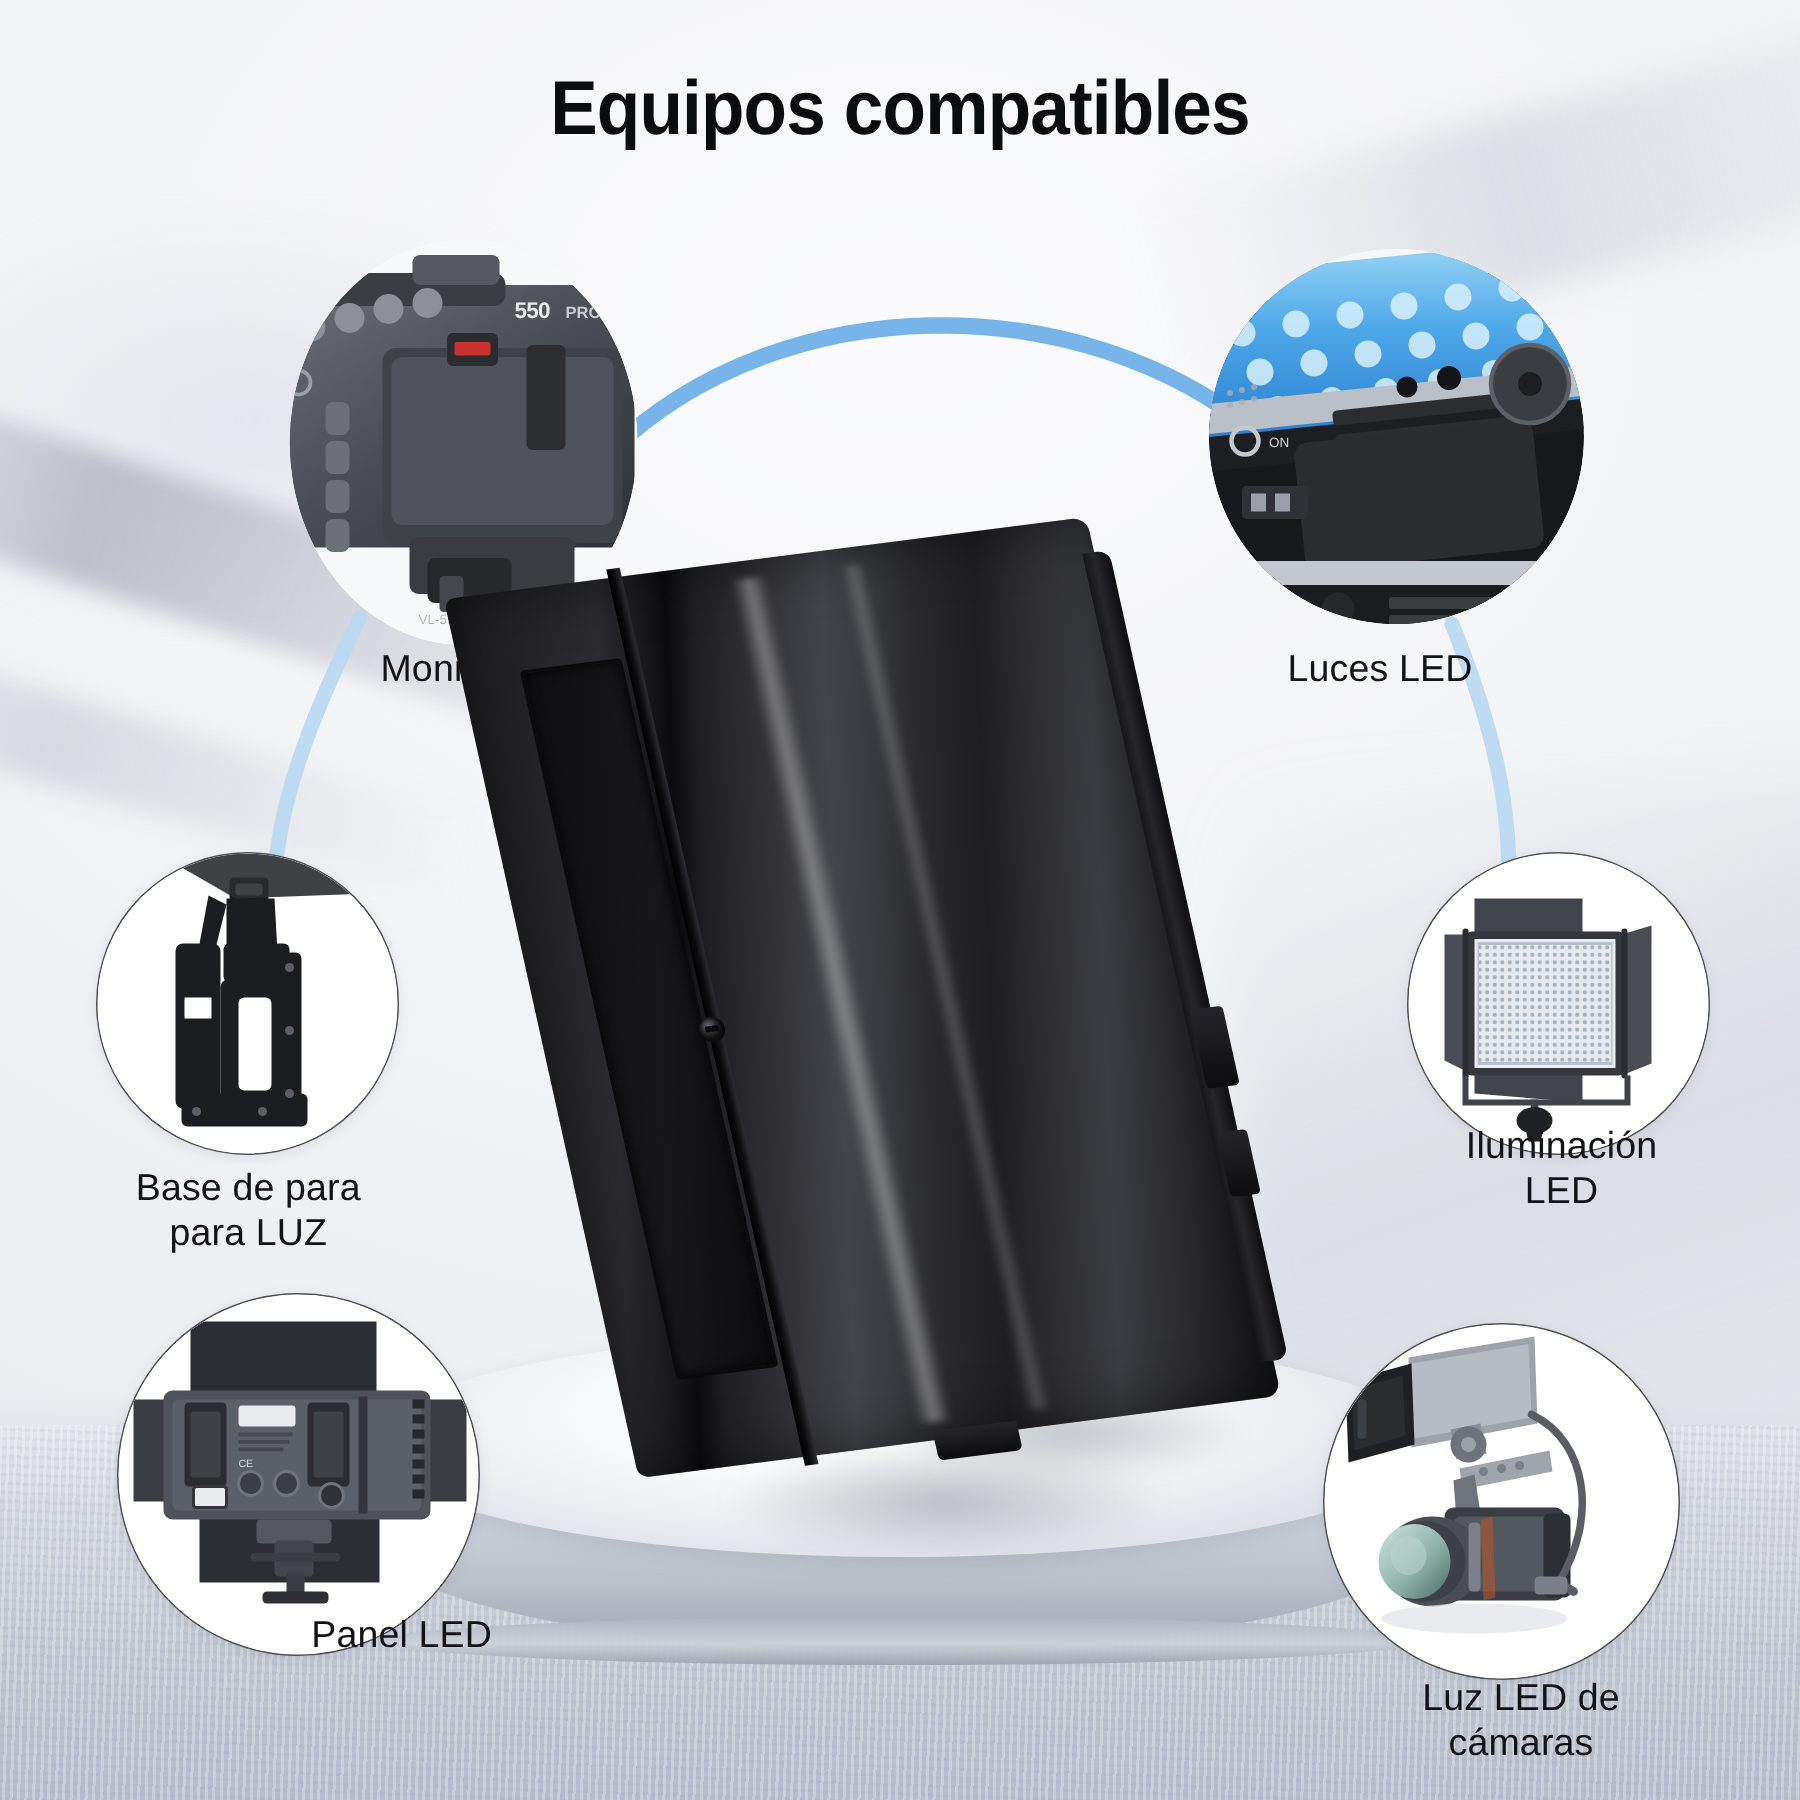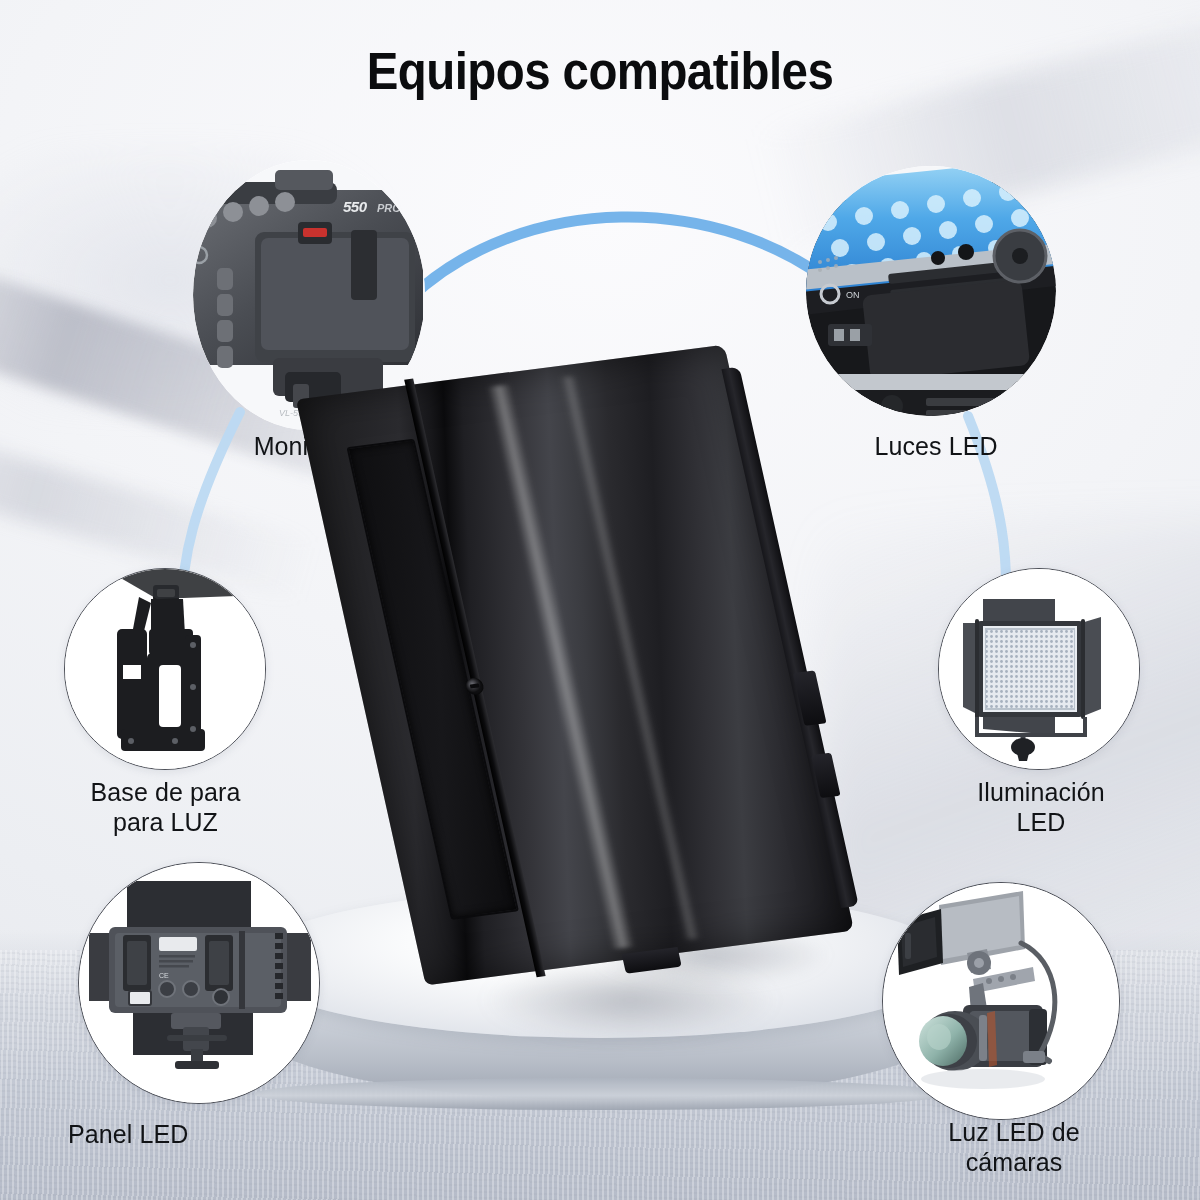--- a/index.html
+++ b/index.html
@@ -179,21 +179,21 @@
     <div class="podium-rim"></div>
   </div>
 
   <svg class="arcs" width="1200" height="1200" viewBox="0 0 1200 1200">
     <path d="M 408 300 C 520 192, 720 190, 840 290" fill="none" stroke="#6aaee8" stroke-width="11" stroke-linecap="round" opacity="0.92"></path>
     <path d="M 240 412 C 196 500, 178 560, 182 632" fill="none" stroke="#bcd9f2" stroke-width="10" stroke-linecap="round" opacity="0.95"></path>
     <path d="M 968 416 C 1002 500, 1012 560, 1003 636" fill="none" stroke="#bcd9f2" stroke-width="10" stroke-linecap="round" opacity="0.95"></path>
   </svg>
 
   <div class="node">
-    <div class="bubble nobord" style="left:193px;top:160px;width:232px;height:270px;border-radius:50%;font-style:italic;">
+    <div class="bubble nobord" style="left:193px;top:160px;width:232px;height:270px;border-radius:50%;">
       <svg width="232" height="270" viewBox="0 0 232 270">
         <defs>
           <clipPath id="cm">
               <ellipse cx="116" cy="135" rx="116" ry="135"></ellipse>
             </clipPath>
           <linearGradient id="mg" x1="0" y1="0" x2="1" y2="1">
             <stop offset="0" stop-color="#6e7177"></stop>
               <stop offset=".5" stop-color="#4a4d53"></stop>
               <stop offset="1" stop-color="#2e3035"></stop>
           </linearGradient>
@@ -298,21 +298,21 @@
           <rect x="-10" y="208" width="275" height="20" fill="#c3c8ce"></rect>
           <rect x="-10" y="224" width="275" height="36" fill="#1b1c1f"></rect>
           <g fill="#3a3c40">
             <rect x="120" y="232" width="110" height="8" rx="2"></rect>
             <rect x="120" y="244" width="110" height="8" rx="2"></rect>
           </g>
           <circle cx="86" cy="240" r="11" fill="#25272a"></circle>
         </g>
       </svg>
     </div>
-    <div class="cap" style="left:796px;top:432px;width:280px;">Luces LED</div>
+    <div class="cap" style="left:780px;top:432px;width:280px;">Luces LED</div>
   </div>
 
   <div class="node">
     <div class="bubble" style="left:64px;top:568px;width:200px;height:200px;">
       <svg width="200" height="200" viewBox="0 0 200 200">
         <rect width="200" height="200" fill="#ffffff"></rect>
         <g fill="#1c1d20">
           <rect x="88" y="16" width="26" height="16" rx="3"></rect>
           <rect x="92" y="20" width="18" height="8" rx="2" fill="#fff"></rect>
           <path d="M86 30 L118 30 L120 66 L86 66 Z"></path>
@@ -367,21 +367,21 @@
         <g fill="#2b2d31">
           <rect x="36" y="50" width="4" height="100" rx="2"></rect>
           <rect x="142" y="50" width="4" height="100" rx="2"></rect>
         </g>
         <path d="M38 148 L38 166 L146 166 L146 148" fill="none" stroke="#3f4248" stroke-width="4"></path>
         <path d="M84 164 L84 172" stroke="#3f4248" stroke-width="5"></path>
         <ellipse cx="84" cy="178" rx="12" ry="9" fill="#1f2125"></ellipse>
         <path d="M78 184 L90 184 L88 192 L80 192 Z" fill="#1f2125"></path>
       </svg>
     </div>
-    <div class="cap" style="left:916px;top:778px;width:250px;">Iluminación
+    <div class="cap" style="left:916px;top:750px;width:250px;">Iluminación
 LED</div>
   </div>
 
   <div class="node">
     <div class="bubble" style="left:78px;top:862px;width:240px;height:240px;">
       <svg width="240" height="240" viewBox="0 0 240 240">
         <defs>
             <clipPath id="cp">
               <circle cx="120" cy="120" r="120"></circle>
             </clipPath>
@@ -426,21 +426,21 @@
             <rect x="196" y="130" width="8" height="6"></rect>
           </g>
           <rect x="92" y="150" width="50" height="16" rx="3" fill="#55585f"></rect>
           <rect x="104" y="164" width="26" height="24" rx="3" fill="#43464c"></rect>
           <rect x="88" y="172" width="60" height="6" rx="3" fill="#3a3d42"></rect>
           <rect x="112" y="186" width="12" height="18" fill="#3a3d42"></rect>
           <rect x="96" y="198" width="44" height="8" rx="3" fill="#2e3035"></rect>
         </g>
       </svg>
     </div>
-    <div class="cap" style="left:68px;top:1120px;width:260px;text-align:left;">Panel LED</div>
+    <div class="cap" style="left:68px;top:1076px;width:260px;text-align:right;">Panel LED</div>
   </div>
 
   <div class="node">
     <div class="bubble" style="left:882px;top:882px;width:236px;height:236px;">
       <svg width="236" height="236" viewBox="0 0 236 236">
         <defs>
           <clipPath id="cr">
               <circle cx="118" cy="118" r="118"></circle>
             </clipPath>
           <linearGradient id="lens" x1="0" y1="0" x2="1" y2="1">

